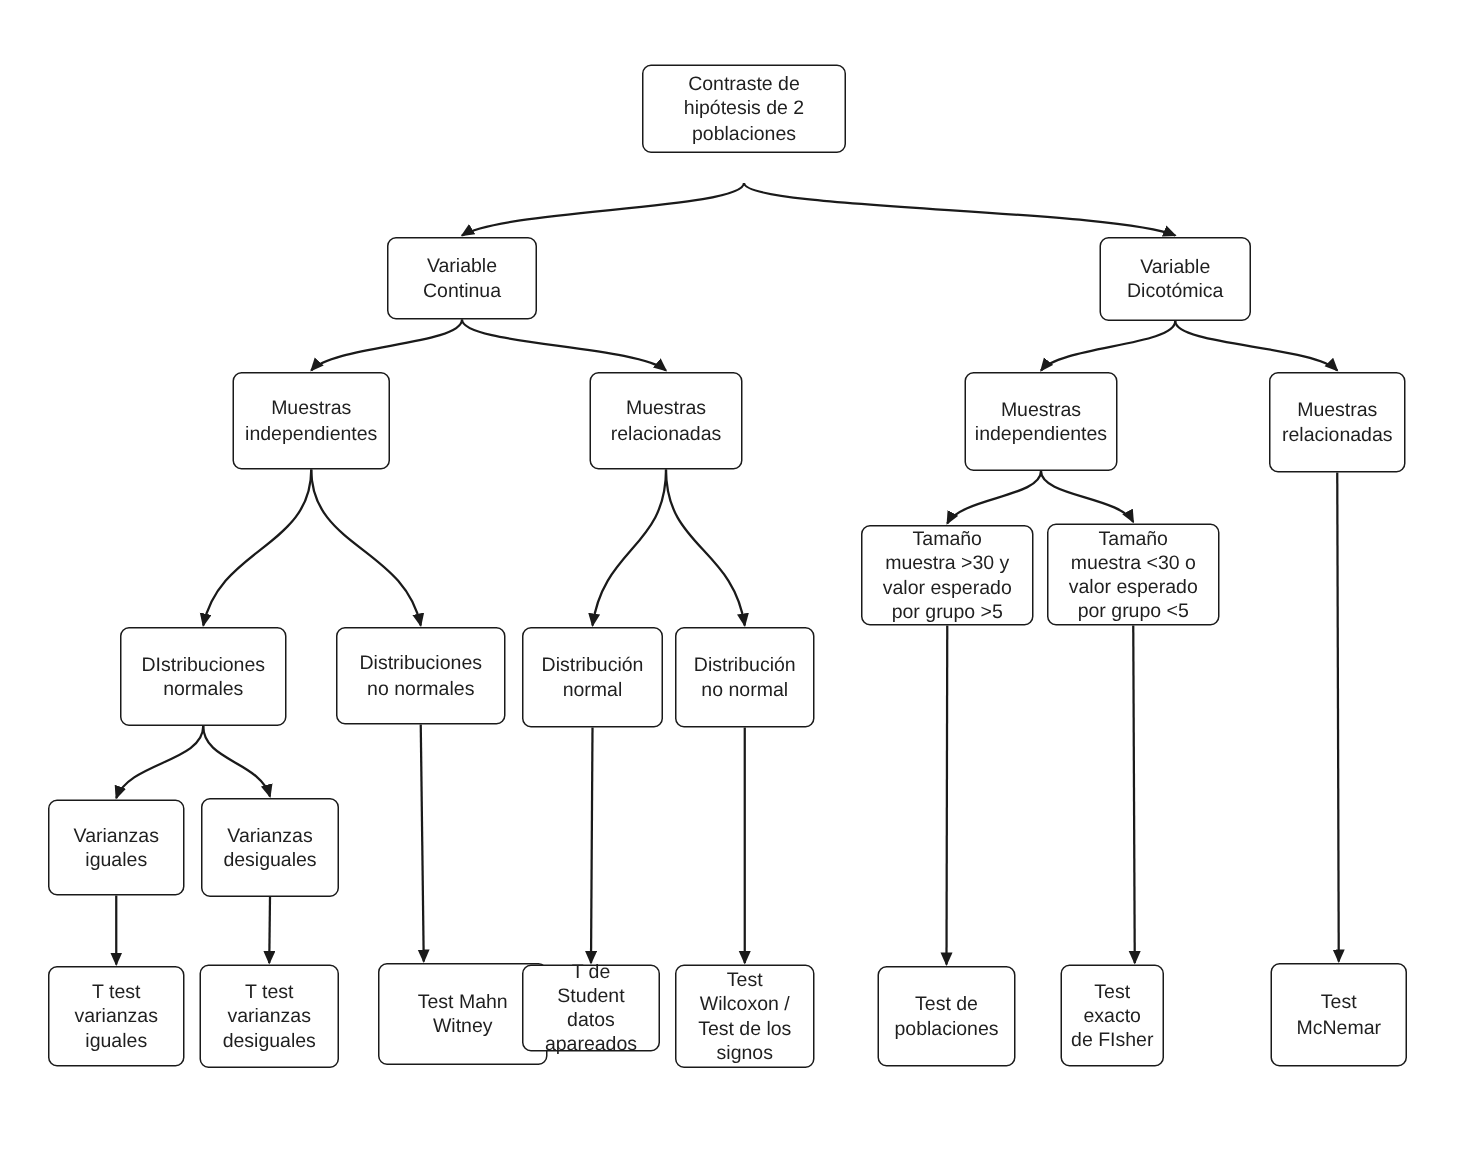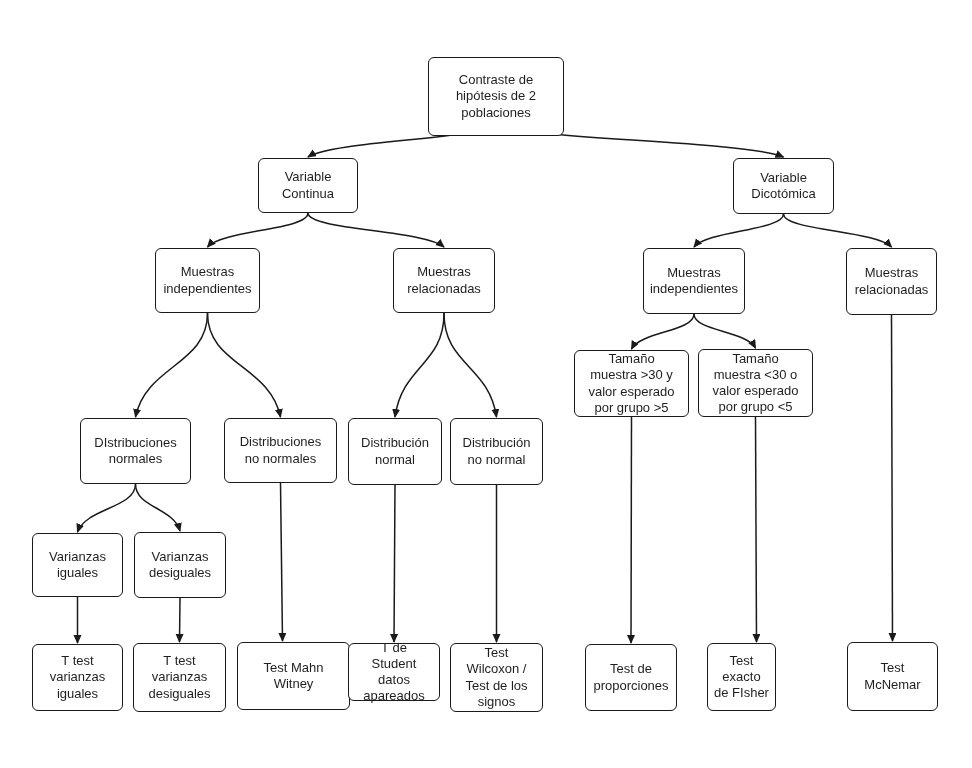--- a/index.html
+++ b/index.html
@@ -72,21 +72,21 @@
       <path d="M 496.5 485 L 496.5 642" class="edge" marker-end="url(#arrow)"></path>
       <path d="M 783.5 214 C 783.5 230.5, 707.425 230.5, 694 247" class="edge" marker-end="url(#arrow)"></path>
       <path d="M 783.5 214 C 783.5 230.5, 875.3 230.5, 891.5 247" class="edge" marker-end="url(#arrow)"></path>
       <path d="M 694 314 C 694 331.5, 640.875 331.5, 631.5 349" class="edge" marker-end="url(#arrow)"></path>
       <path d="M 694 314 C 694 331, 746.275 331, 755.5 348" class="edge" marker-end="url(#arrow)"></path>
       <path d="M 631.5 417 L 631 643" class="edge" marker-end="url(#arrow)"></path>
       <path d="M 755.5 417 L 756.5 642" class="edge" marker-end="url(#arrow)"></path>
       <path d="M 891.5 315 L 892.5 641" class="edge" marker-end="url(#arrow)"></path>
     </svg>
 
-  <div class="node" style="left:428px;top:57px;width:136px;height:79px">
+  <div class="node" style="left:428px;top:43px;width:136px;height:59px">
       <span class="lbl">Contraste de
 hipótesis de 2
 poblaciones</span>
     </div>
 
   <div class="node" style="left:258px;top:158px;width:100px;height:55px">
       <span class="lbl">Variable
 Continua</span>
     </div>
 
@@ -164,42 +164,42 @@
 varianzas
 iguales</span>
     </div>
 
   <div class="node" style="left:133px;top:643px;width:93px;height:69px">
       <span class="lbl">T test
 varianzas
 desiguales</span>
     </div>
 
-  <div class="node" style="left:237px;top:642px;width:113px;height:68px">
+  <div class="node" style="left:252px;top:642px;width:113px;height:68px">
       <span class="lbl">Test Mahn
 Witney</span>
     </div>
 
   <div class="node" style="left:348px;top:643px;width:92px;height:58px">
       <span class="lbl">T de
 Student
 datos
 apareados</span>
     </div>
 
   <div class="node" style="left:450px;top:643px;width:93px;height:69px">
       <span class="lbl">Test
 Wilcoxon /
 Test de los
 signos</span>
     </div>
 
   <div class="node" style="left:585px;top:644px;width:92px;height:67px">
       <span class="lbl">Test de
-proporciones</span>
+poblaciones</span>
     </div>
 
   <div class="node" style="left:707px;top:643px;width:69px;height:68px">
       <span class="lbl">Test exacto
 de FIsher</span>
     </div>
 
   <div class="node" style="left:847px;top:642px;width:91px;height:69px">
       <span class="lbl">Test
 McNemar</span>

